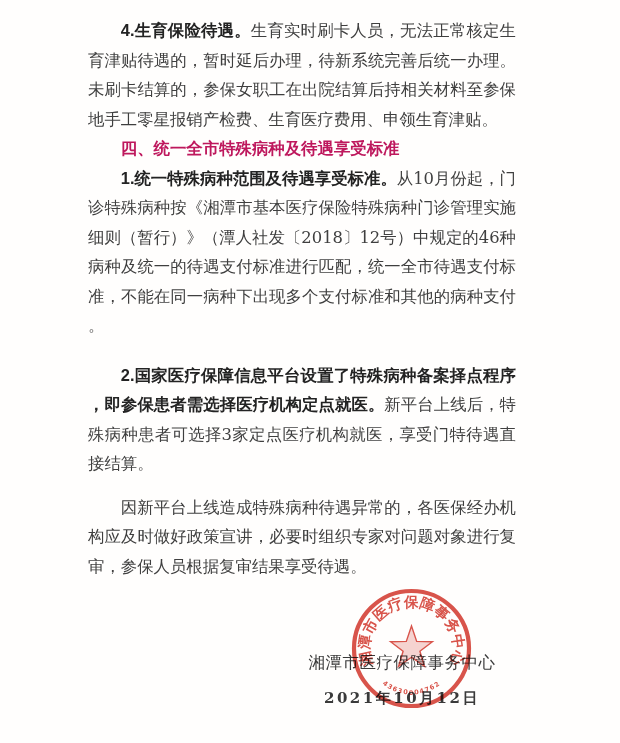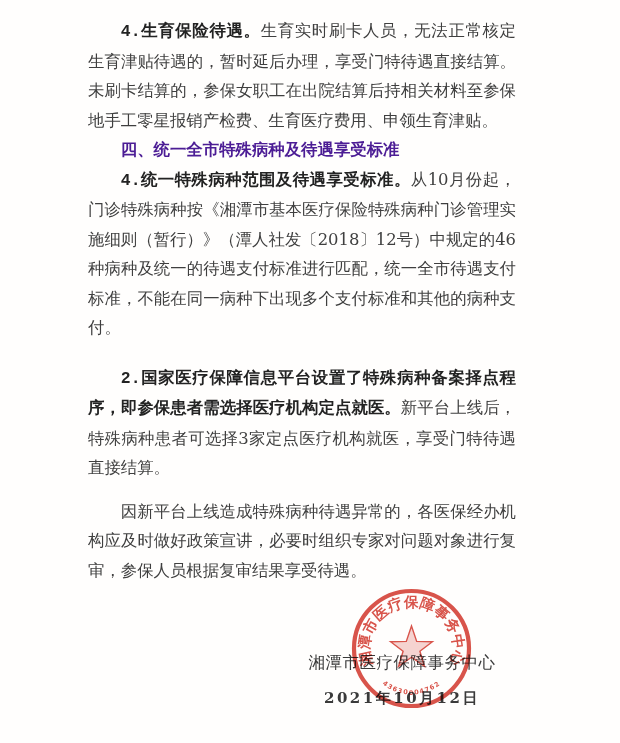--- a/index.html
+++ b/index.html
@@ -23,28 +23,28 @@
     line-height:29.5px;
     text-align:justify;
   }
   .para{
     margin:0;
     text-indent:2em;
     word-break:break-all;
     line-break:anywhere;
   }
   .para .lead{
-    font-family:Liberation Mono, monospace;
+    font-family:Liberation Sans, sans-serif;
     font-weight:700;
     color:#232323;
   }
   .para.heading{
     font-family:Liberation Sans, sans-serif;
     font-weight:700;
-    color:#4c1d95;
+    color:#be185d;
   }
   .para.gap-sm{margin-top:20px;}
   .para.gap-md{margin-top:14px;}
   .signature{
     position:absolute;
     top:652px;
     left:306px;
     width:192px;
     text-align:center;
     color:#3a3a3a;
@@ -75,23 +75,23 @@
     font-family:"DejaVu Sans","Liberation Sans",sans-serif;
     font-weight:600;
   }
 </style>
 </head>
 <body>
 
 <div class="page">
 
   <div class="content">
-    <p class="para"><span class="lead">4.生育保险待遇。</span><span>生育实时刷卡人员，无法正常核定生育津贴待遇的，暂时延后办理，享受门特待遇直接结算。未刷卡结算的，参保女职工在出院结算后持相关材料至参保地手工零星报销产检费、生育医疗费用、申领生育津贴。</span></p>
+    <p class="para"><span class="lead">4.生育保险待遇。</span><span>生育实时刷卡人员，无法正常核定生育津贴待遇的，暂时延后办理，待新系统完善后统一办理。未刷卡结算的，参保女职工在出院结算后持相关材料至参保地手工零星报销产检费、生育医疗费用、申领生育津贴。</span></p>
     <p class="para heading"><span>四、统一全市特殊病种及待遇享受标准</span></p>
-    <p class="para"><span class="lead">4.统一特殊病种范围及待遇享受标准。</span><span>从10月份起，门诊特殊病种按《湘潭市基本医疗保险特殊病种门诊管理实施细则（暂行）》（潭人社发〔2018〕12号）中规定的46种病种及统一的待遇支付标准进行匹配，统一全市待遇支付标准，不能在同一病种下出现多个支付标准和其他的病种支付。</span></p>
+    <p class="para"><span class="lead">1.统一特殊病种范围及待遇享受标准。</span><span>从10月份起，门诊特殊病种按《湘潭市基本医疗保险特殊病种门诊管理实施细则（暂行）》（潭人社发〔2018〕12号）中规定的46种病种及统一的待遇支付标准进行匹配，统一全市待遇支付标准，不能在同一病种下出现多个支付标准和其他的病种支付。</span></p>
     <p class="para gap-sm"><span class="lead">2.国家医疗保障信息平台设置了特殊病种备案择点程序，即参保患者需选择医疗机构定点就医。</span><span>新平台上线后，特殊病种患者可选择3家定点医疗机构就医，享受门特待遇直接结算。</span></p>
     <p class="para gap-md"><span>因新平台上线造成特殊病种待遇异常的，各医保经办机构应及时做好政策宣讲，必要时组织专家对问题对象进行复审，参保人员根据复审结果享受待遇。</span></p>
   </div>
 
   <div class="signature">
     <div class="org">湘潭市医疗保障事务中心</div>
     <div class="date">2021年10月12日</div>
   </div>
 
   <svg class="seal" viewBox="0 0 127 127" xmlns="http://www.w3.org/2000/svg">

